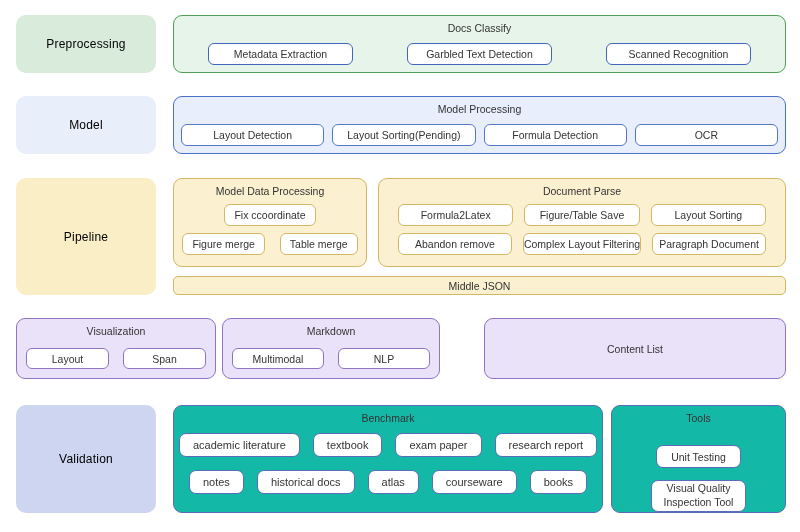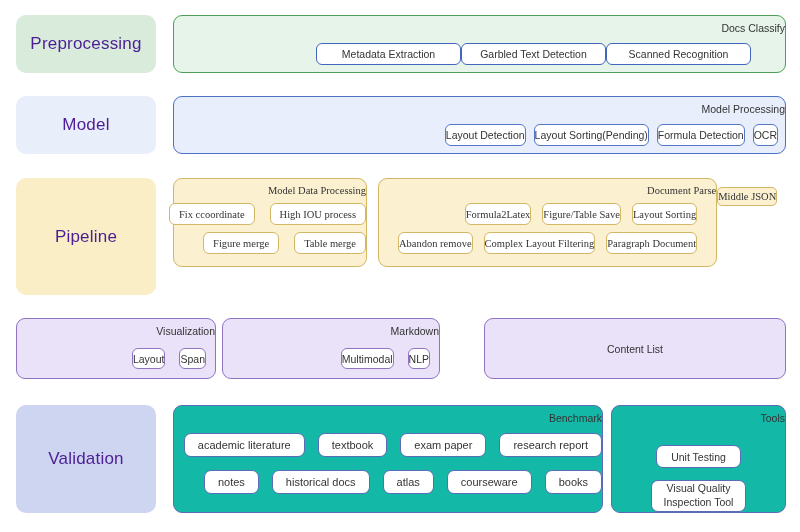--- a/index.html
+++ b/index.html
@@ -7,26 +7,26 @@
   .canvas {
     width:800px; height:532px; background:#ffffff;
     font-family:"Liberation Sans", sans-serif;
     color:#333; padding:15px 14px 0 16px;
     position:relative; overflow:hidden;
   }
   .row { display:flex; gap:17px; }
   .row-label {
     flex:0 0 140px; border-radius:10px;
     display:flex; align-items:center; justify-content:center;
-    font-size:17px; color:#4c1d95; letter-spacing:.2px;
+    font-size:12px; color:#000000; letter-spacing:.2px;
   }
   .row-content { flex:1; display:flex; min-width:0; }
 
   
-  .section { border-radius:9px; display:flex; flex-direction:column; min-width:0;align-items:flex-end; }
+  .section { border-radius:9px; display:flex; flex-direction:column; min-width:0; }
   .sec-title { font-size:10.5px; text-align:center; padding-top:6px; color:#333; white-space:nowrap; }
 
   
   .chip {
     background:#fff; border-radius:6px; height:22px;
     display:flex; align-items:center; justify-content:center;
     font-size:10.5px; color:#343434; white-space:nowrap;
   }
 
   
@@ -56,21 +56,21 @@
   .r3 { height:117px; margin-bottom:23px; }
   .r4 { height:61px; margin-bottom:26px; }
   .r5 { height:108px; }
 
   .r1 .section, .r2 .section { flex:1; }
   .spread-row { display:flex; justify-content:space-between; padding:0 34px; margin:auto 0 7px; }
   .spread-row .chip { width:145px; }
   .stretch-row { display:flex; gap:8px; padding:0 7px; margin:auto 0 7px; }
   .stretch-row .chip { flex:1; }
 
-  .r3 .row-content { flex-direction:row;font-family:Liberation Serif, serif; }
+  .r3 .row-content { flex-direction:column; }
   .r3-top { display:flex; gap:11px; height:89px; }
   .sec-mdp { flex:0 0 194px; }
   .sec-dp  { flex:1; }
   .mdp-row { display:flex; justify-content:center; gap:15px; margin-top:7px; }
   .mdp-row .chip { padding:0 9px; }
   .dp-row { display:flex; gap:11px; padding:0 19px; margin-top:7px; }
   .dp-row .chip { flex:1; }
   .middle-json {
     height:19px; margin-top:9px; border-radius:5px;
     display:flex; align-items:center; justify-content:center;
@@ -132,21 +132,20 @@
   </div>
 
   <div class="row r3">
     <div class="row-label yellow-label">Pipeline</div>
     <div class="row-content">
       <div class="r3-top">
         <div class="section yellow-sec sec-mdp">
           <div class="sec-title">Model Data Processing</div>
           <div class="mdp-row">
             <div class="chip">Fix ccoordinate</div>
-            <div class="chip">High IOU process</div>
           </div>
           <div class="mdp-row">
             <div class="chip">Figure merge</div>
             <div class="chip">Table merge</div>
           </div>
         </div>
         <div class="section yellow-sec sec-dp">
           <div class="sec-title">Document Parse</div>
           <div class="dp-row">
             <div class="chip">Formula2Latex</div>

